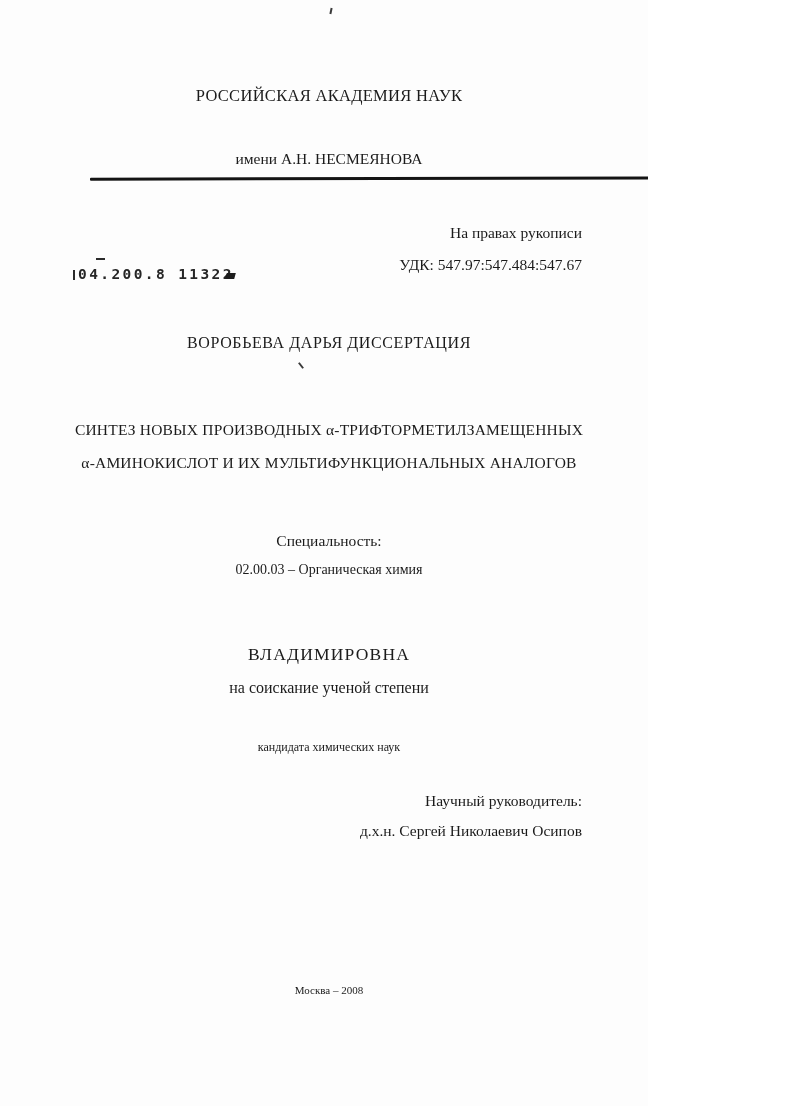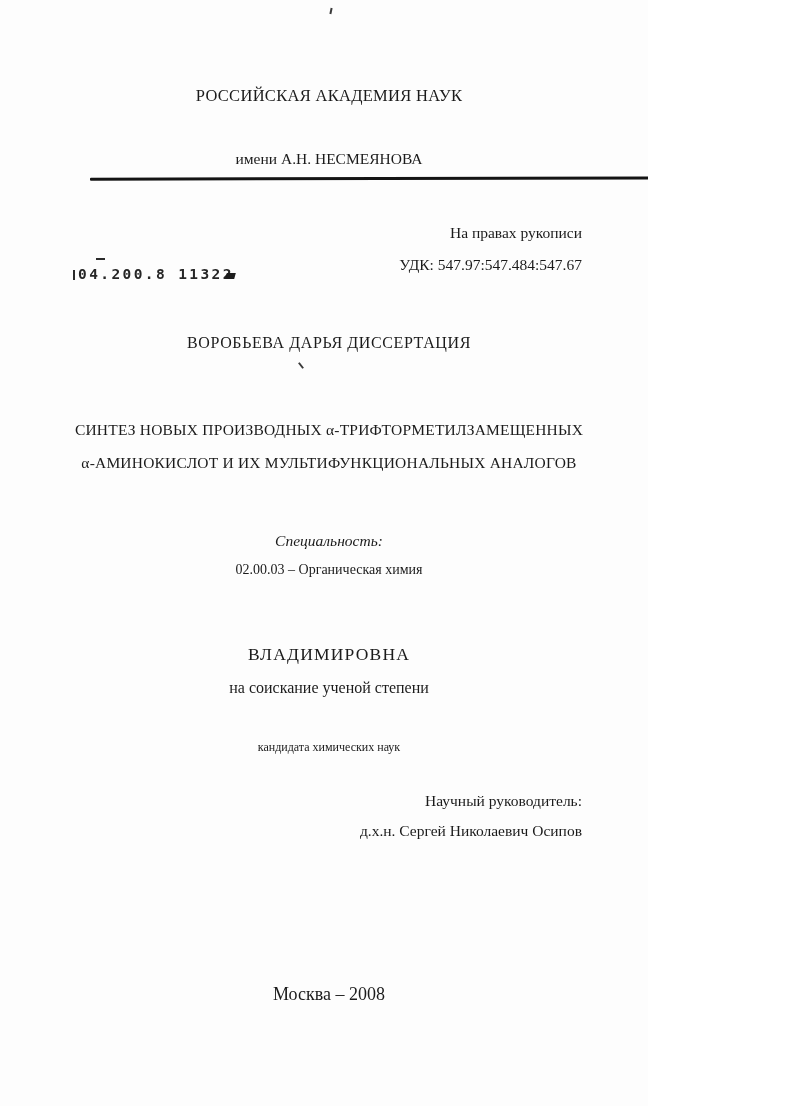--- a/index.html
+++ b/index.html
@@ -41,31 +41,31 @@
   }
   .stamp-lead { left: 73px; top: 270px; width: 2px; height: 10px; background: #2b2b2b; }
   .stamp-overline { left: 96px; top: 258px; width: 9px; height: 2px; background: #2b2b2b; }
   .stamp-end { left: 226px; top: 273px; width: 9px; height: 6px; background: #1c1c1c; transform: skewX(-15deg); }
 
   .author { top: 334px; font-size: 16px; letter-spacing: 0.6px; }
 
   .title-1 { top: 421px; font-size: 15.5px; letter-spacing: 0.2px; }
   .title-2 { top: 454px; font-size: 15.5px; letter-spacing: 0.2px; }
 
-  .spec-label { top: 532px; font-size: 15.5px; font-style: italic; }
+  .spec-label { top: 532px; font-size: 15.5px; }
   .spec-value { top: 562px; font-size: 14px; }
 
   .thesis-type { top: 644px; font-size: 17.5px; letter-spacing: 1.2px; }
   .thesis-p1   { top: 679px; font-size: 16px; }
   .thesis-p2   { top: 740px; font-size: 12px; }
 
   .sup-label { top: 792px; font-size: 15.5px; }
   .sup-name  { top: 822px; font-size: 15.5px; }
 
-  .footer-line { top: 984px; font-size: 18px; }
+  .footer-line { top: 984px; font-size: 11px; }
 
   
   .speck { background: #3a3a3a; }
   .speck-top    { left: 330px; top: 8px;   width: 2px; height: 6px; transform: rotate(12deg); }
   .speck-author { left: 300px; top: 362px; width: 2px; height: 7px; transform: rotate(-38deg); }
   .speck-right  { left: 786px; top: 582px; width: 4px; height: 6px; border-radius: 50% 20% 50% 30%; transform: rotate(24deg); }
 </style>
 </head>
 <body>
 

